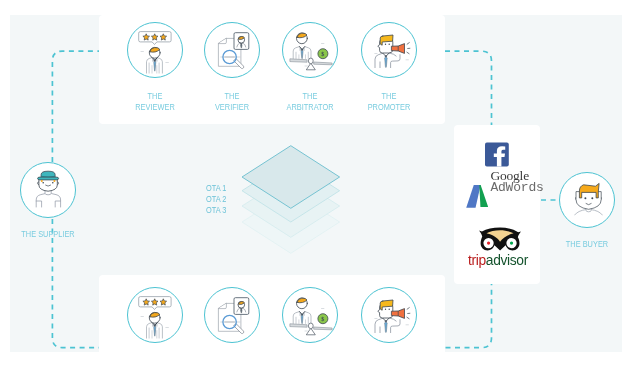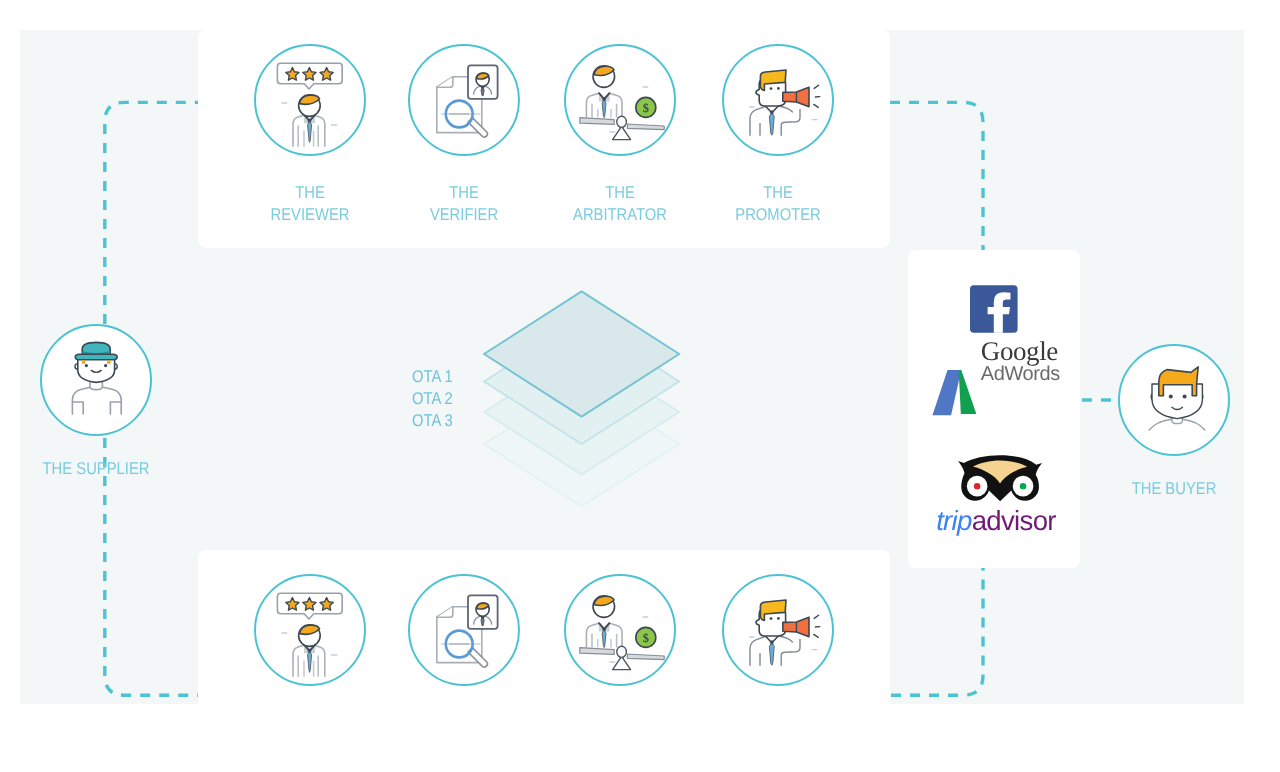--- a/index.html
+++ b/index.html
@@ -31,25 +31,25 @@
   #role-bot-0{left:127px;top:287px;}
   #role-bot-1{left:204px;top:287px;}
   #role-bot-2{left:282px;top:287px;}
   #role-bot-3{left:361px;top:287px;}
 
   #panel-right{overflow:visible;}
   #logo-fb{position:absolute;left:30.9px;top:17.3px;width:23.8px;height:25px;}
   #logo-aw-mark{position:absolute;left:11.6px;top:60.2px;width:22.2px;height:23.6px;}
   #logo-aw-text{position:absolute;left:36px;top:44px;}
   #aw-google{font-family:"Liberation Serif",serif;font-size:13.5px;color:#3a3a3a;line-height:13px;letter-spacing:-0.2px;}
-  #aw-adwords{font-family:Liberation Sans, sans-serif;font-size:10px;color:#6b6b6b;line-height:12px;letter-spacing:-0.2px;}
+  #aw-adwords{font-family:Liberation Mono, monospace;font-size:13px;color:#6b6b6b;line-height:12px;letter-spacing:-0.2px;}
   #logo-ta-owl{position:absolute;left:24.8px;top:102.5px;width:42.1px;height:23.6px;}
   #logo-ta-text{position:absolute;left:13.7px;top:128px;font-family:"Liberation Sans",sans-serif;font-size:13.8px;letter-spacing:-0.35px;font-weight:400;}
-  #ta-trip{color:#3b82f6;font-style:italic;}
-  #ta-advisor{color:#701a75;}
+  #ta-trip{color:#b91c1c;}
+  #ta-advisor{color:#14532d;}
   #ota-stack{position:absolute;left:232px;top:140px;}
   #ota-labels{position:absolute;left:205.5px;top:183px;color:#6dc3d8;font-size:8.5px;line-height:11.2px;letter-spacing:0px;transform:scaleX(0.87);transform-origin:left top;white-space:nowrap;}
   #node-supplier{left:20px;top:162px;}
   #node-buyer{left:559px;top:172px;}
   .ic-sup{left:15px;top:8px;width:27px;height:38px;}
   .ic-buy{left:15px;top:9px;width:29px;height:35px;}
   .ic-pro{left:13px;top:11px;width:40px;height:36px;}
 </style>
 </head>
 <body>

